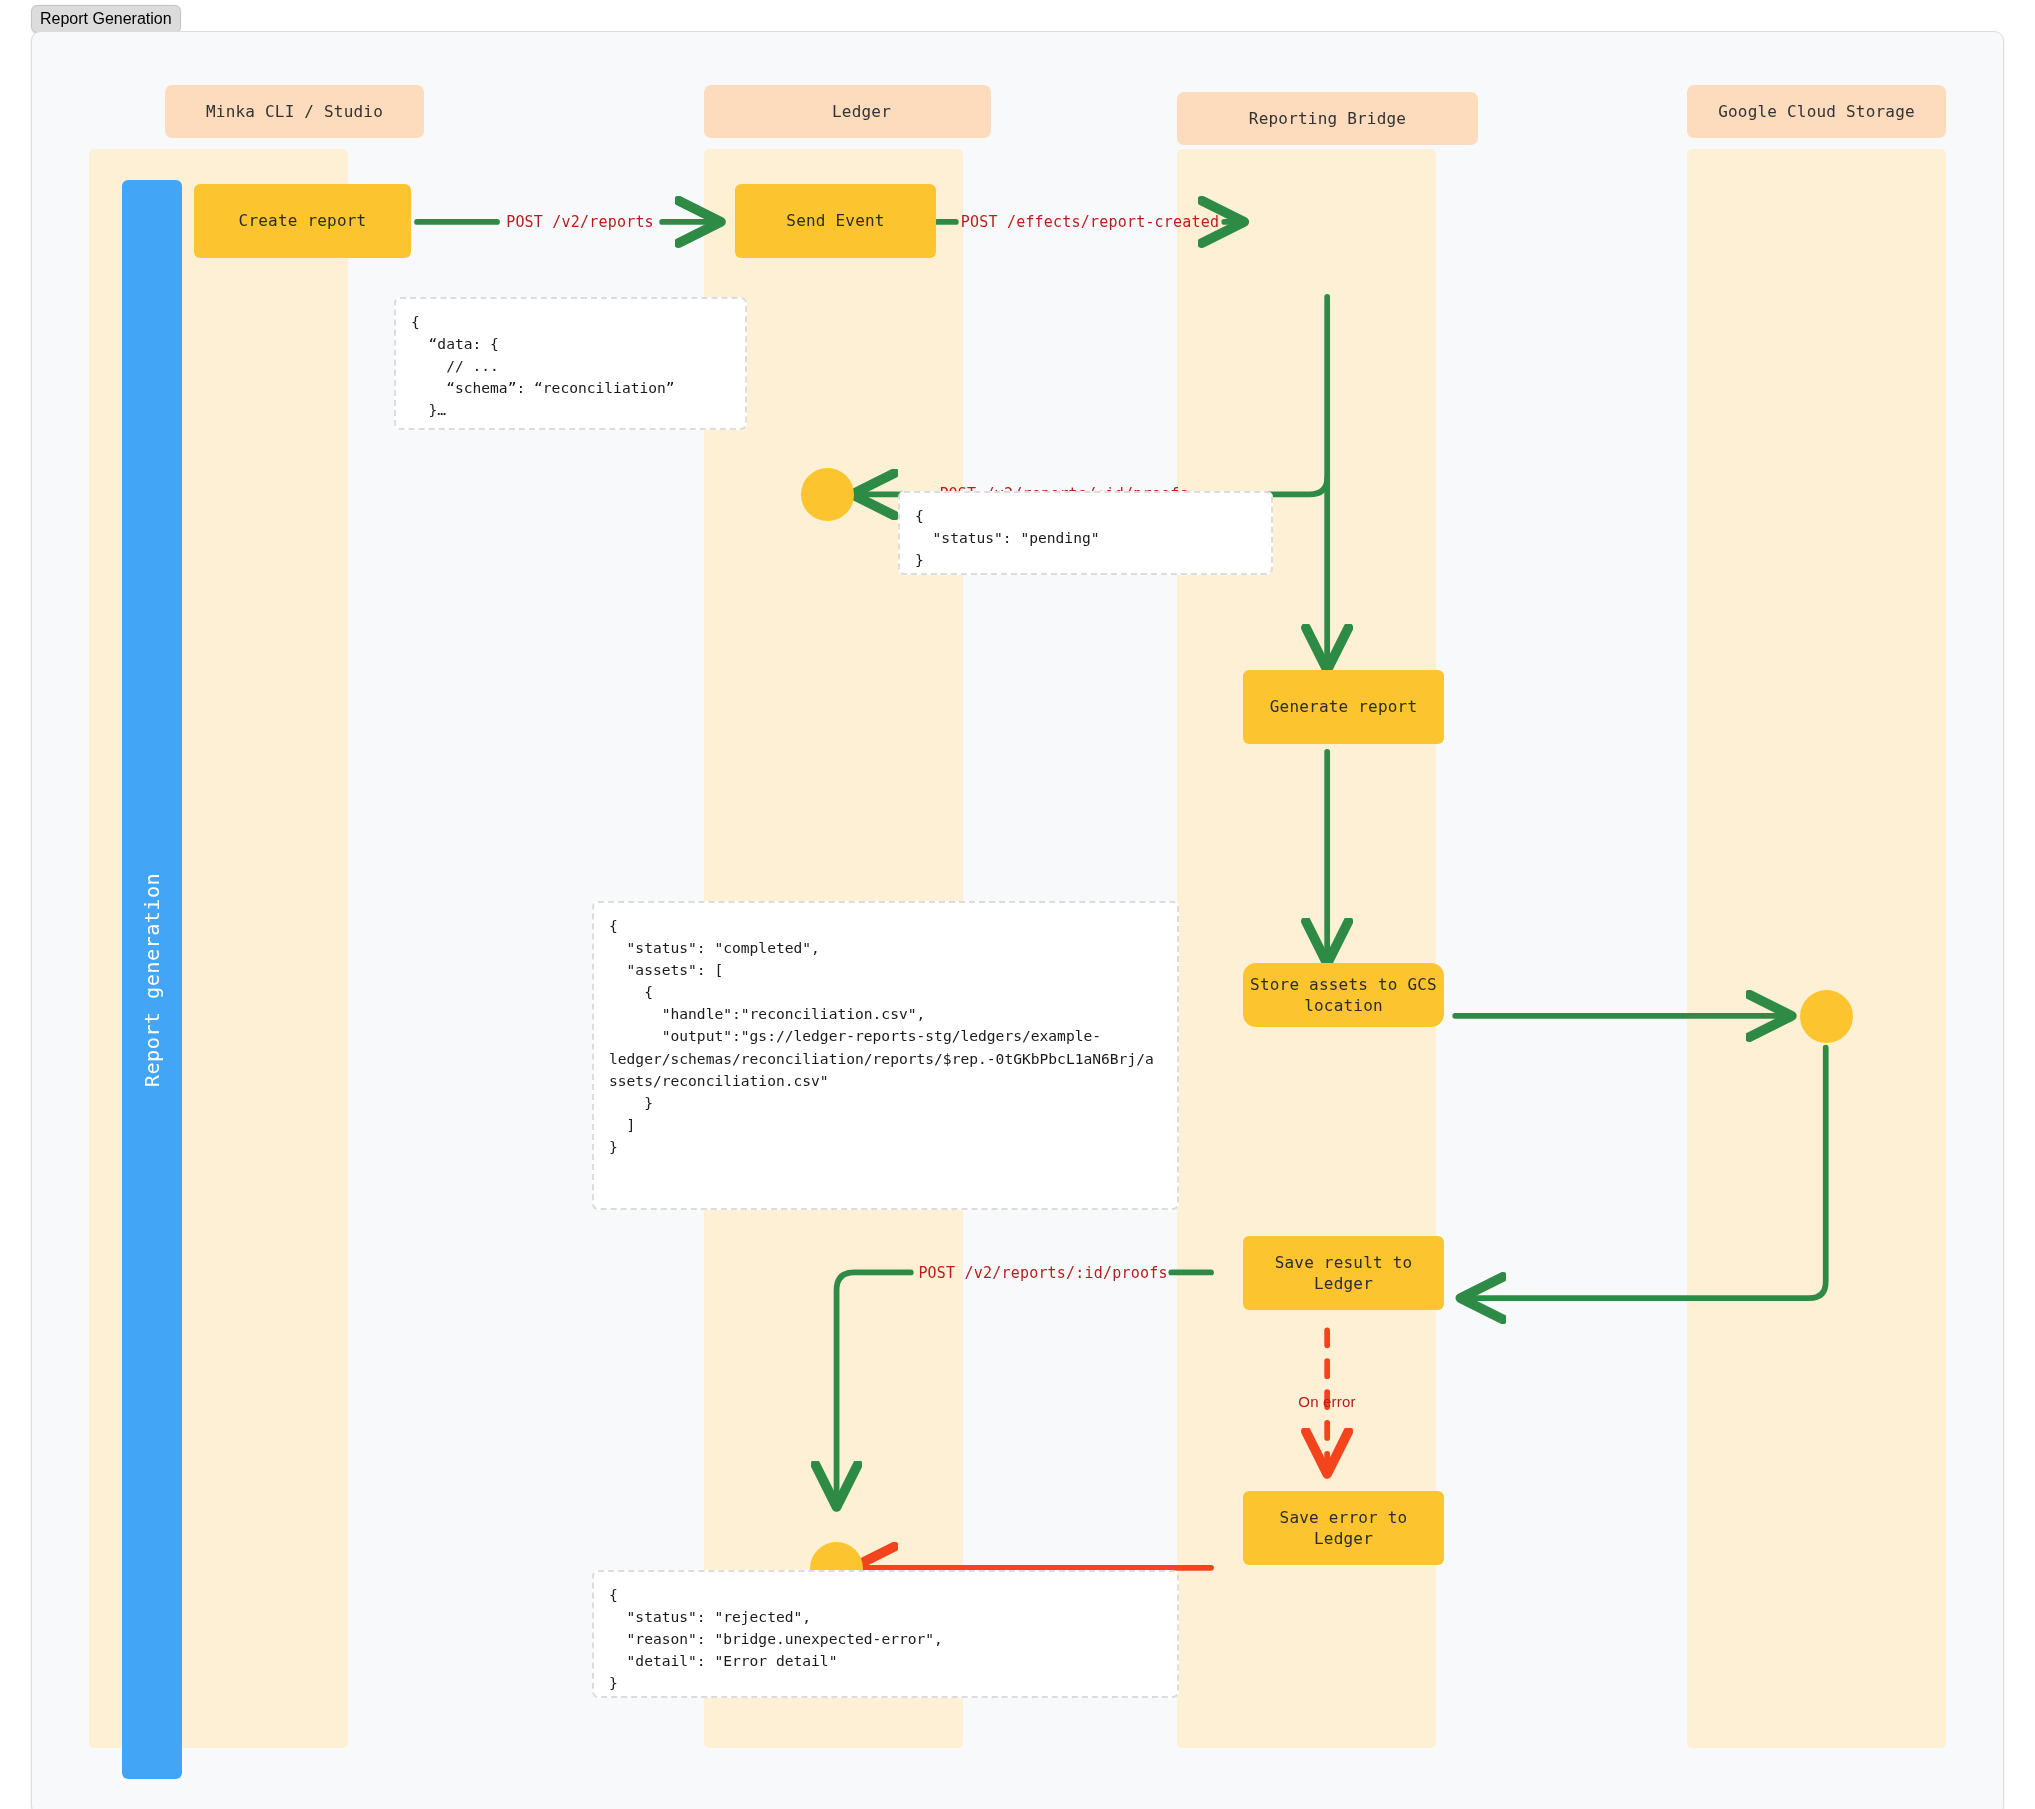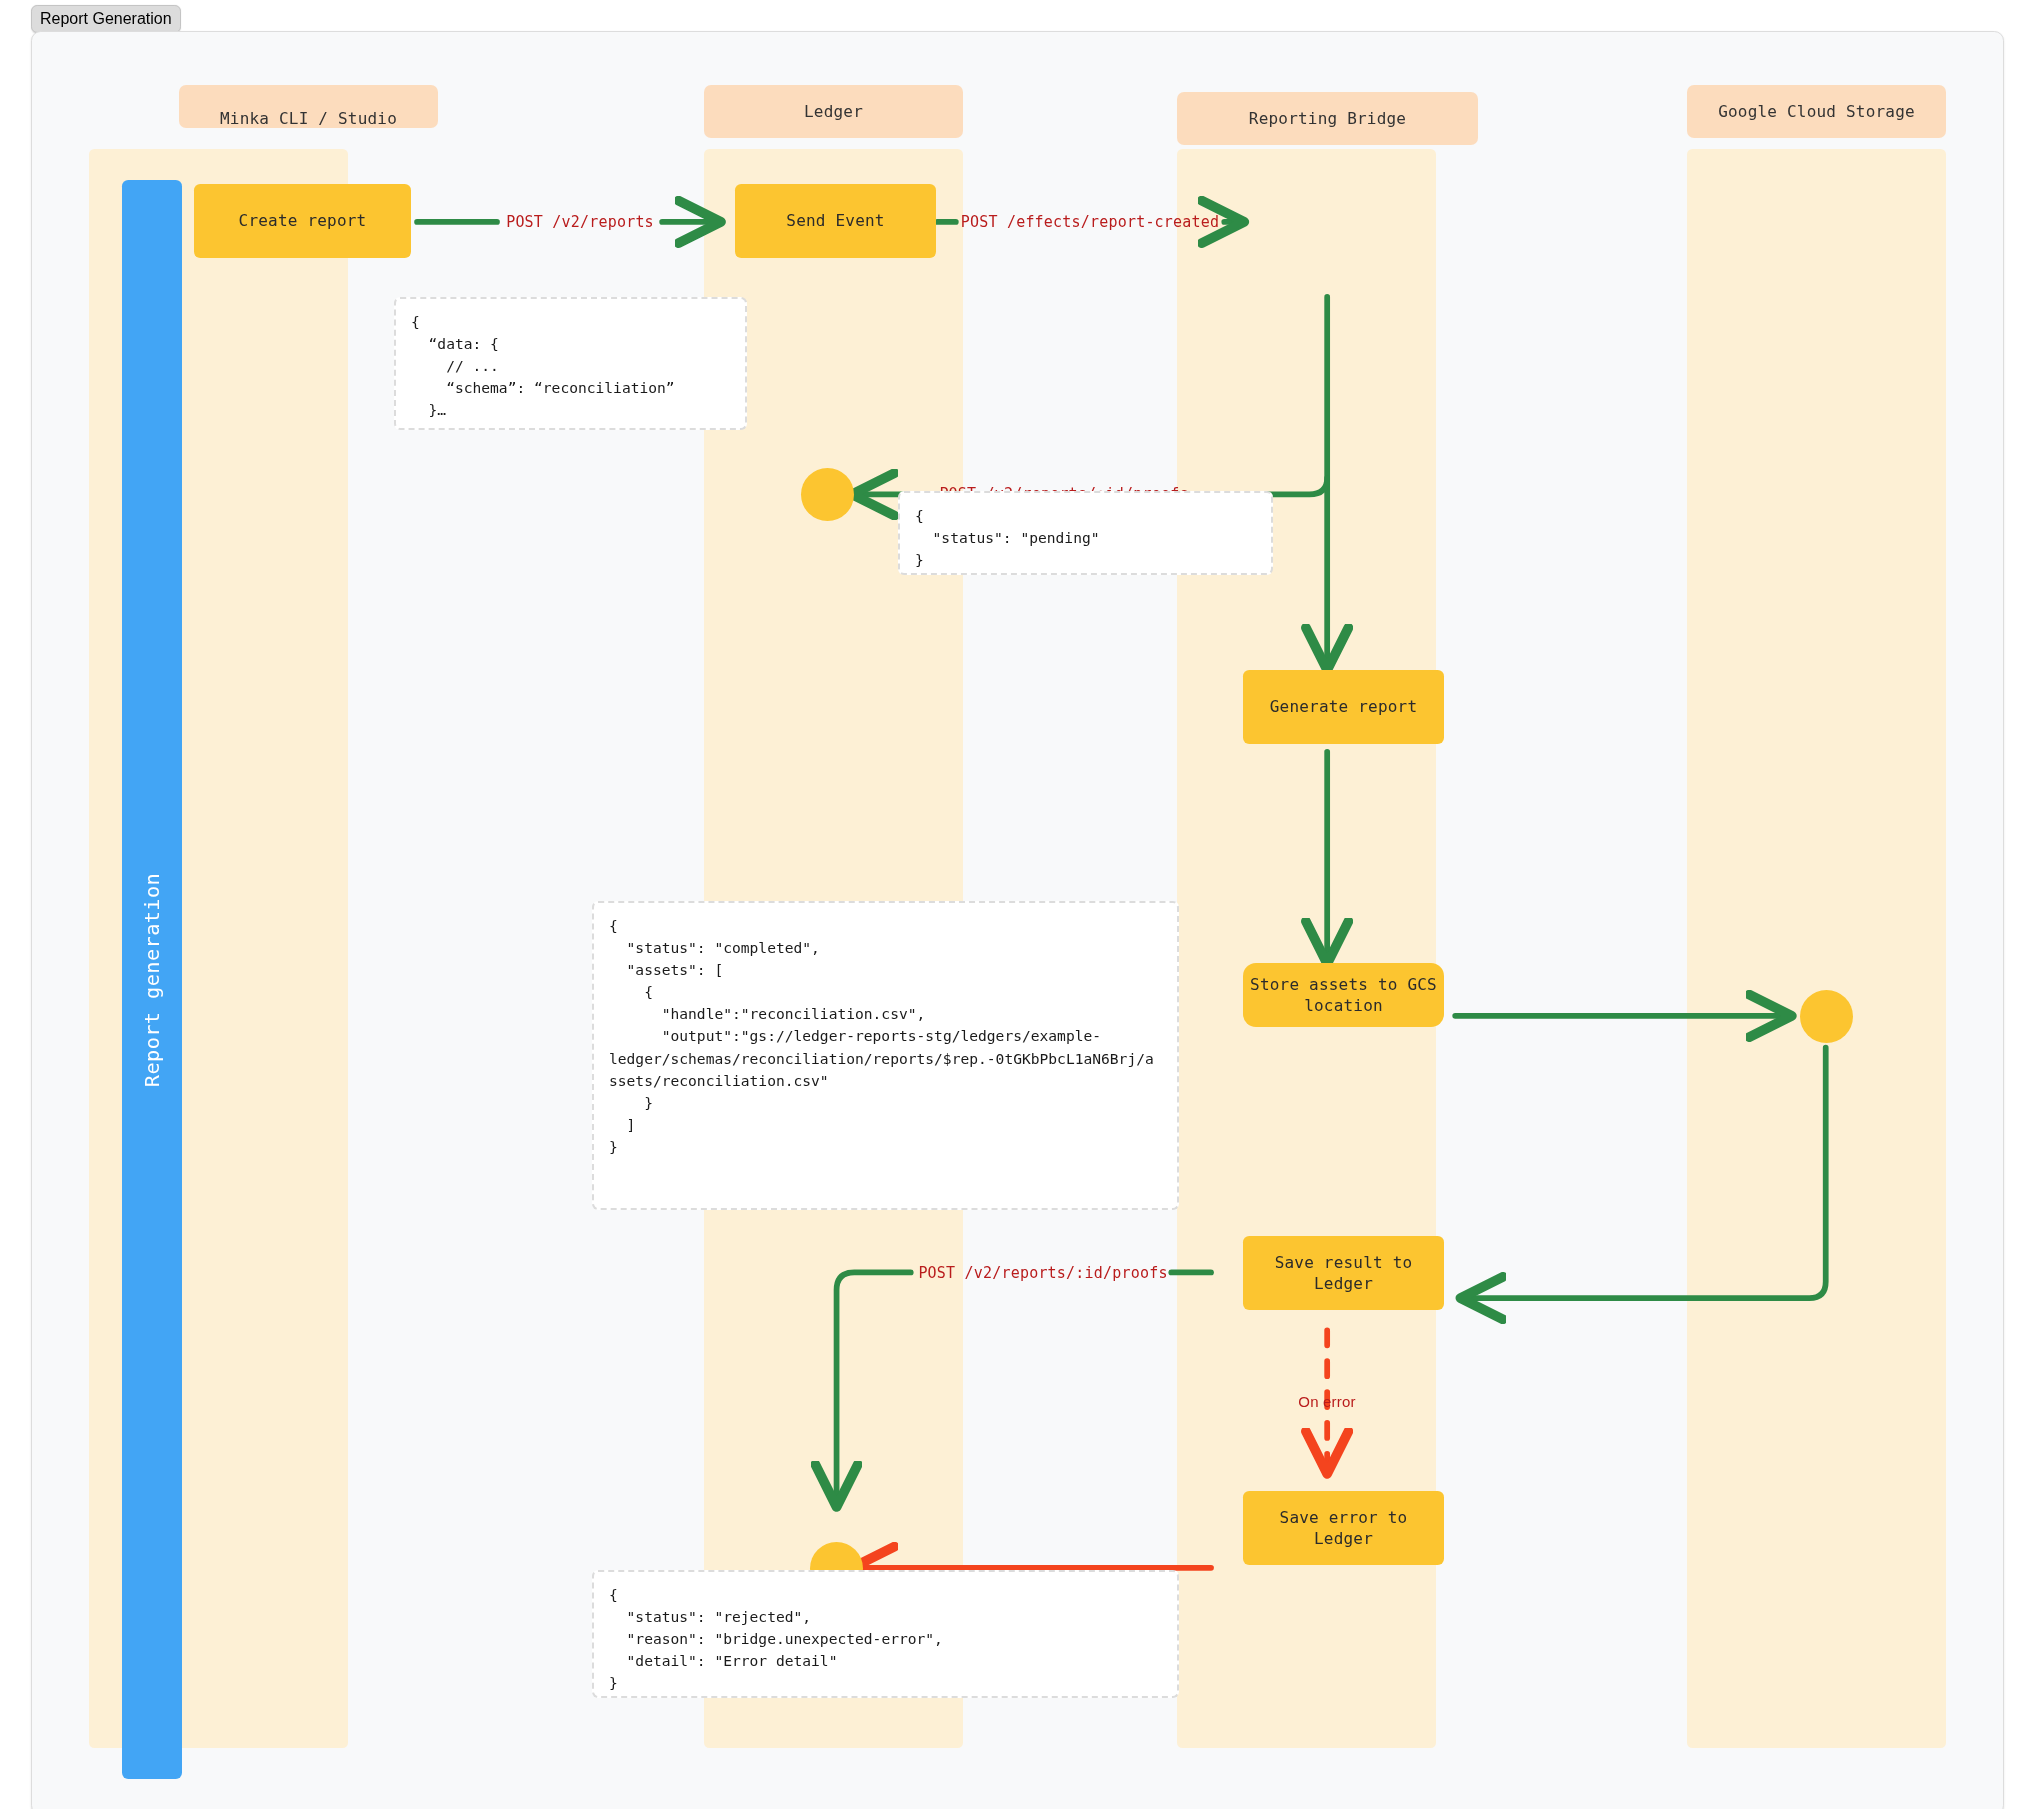--- a/index.html
+++ b/index.html
@@ -156,24 +156,24 @@
 
 <div id="title-tab">Report Generation</div>
 
 <div id="panel">
 
   <div class="lane-band" style="left:57px;  top:117px; width:259px; height:1599px;"></div>
   <div class="lane-band" style="left:672px; top:117px; width:259px; height:1599px;"></div>
   <div class="lane-band" style="left:1145px; top:117px; width:259px; height:1599px;"></div>
   <div class="lane-band" style="left:1655px; top:117px; width:259px; height:1599px;"></div>
 
-  <div class="lane-header" style="left:147px;  top:53px; width:259px; height:43px;align-items:flex-end;">
+  <div class="lane-header" style="left:133px;  top:53px; width:259px; height:53px;">
     <span>Minka CLI / Studio</span>
   </div>
-  <div class="lane-header" style="left:672px; top:53px; width:259px; height:53px;">
+  <div class="lane-header" style="left:672px; top:53px; width:259px; height:53px;padding-left:28px;">
     <span>Ledger</span>
   </div>
   <div class="lane-header" style="left:1145px; top:60px; width:301px; height:53px;">
     <span>Reporting Bridge</span>
   </div>
   <div class="lane-header" style="left:1655px; top:53px; width:259px; height:53px;">
     <span>Google Cloud Storage</span>
   </div>
 
   <div id="section-bar">

